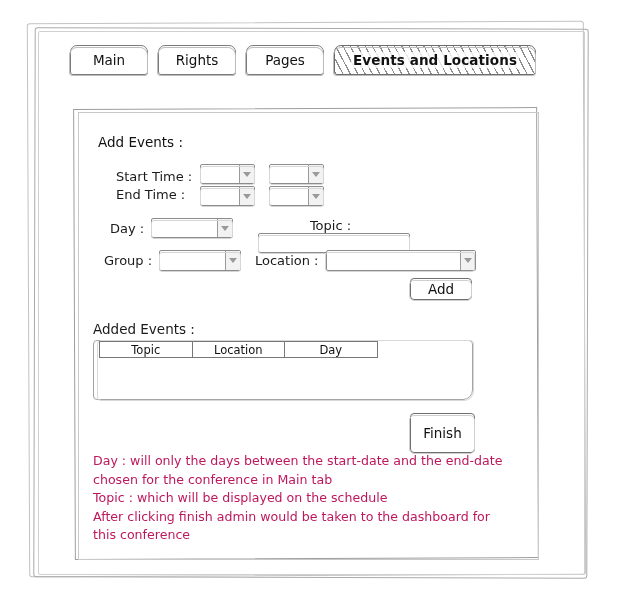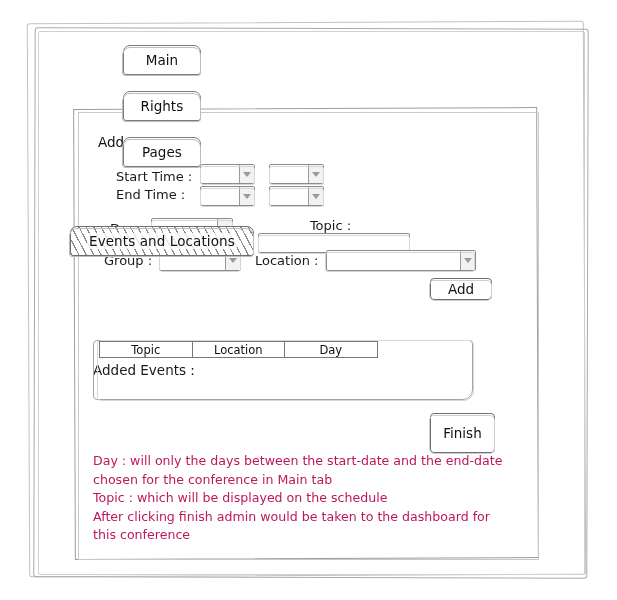--- a/index.html
+++ b/index.html
@@ -40,24 +40,23 @@
     left: 38px; top: 31px; width: 545px; height: 542px;
     border: 1px solid #d0d0d0;
     border-radius: 2px;
   }
 
   
   #tab-bar {
     position: absolute;
     left: 70px; top: 45px;
     display: flex;
-    align-items: center;
-    gap: 16px;
+    align-items: flex-start;
+    gap: 10px;
     z-index: 5;
-    flex-direction: column;
   }
   .tab {
     position: relative;
     height: 30px;
     min-width: 78px;
     padding: 0 16px;
     display: flex;
     align-items: center;
     justify-content: center;
     background: #ffffff;
@@ -71,29 +70,28 @@
   .tab::after {
     
     content: "";
     position: absolute;
     left: -2px; top: 1px; right: -1px; bottom: -2px;
     border: 1px solid #bdbdbd;
     border-radius: 8px 8px 3px 3px;
     pointer-events: none;
   }
   .tab.active {
-    font-weight: normal;
+    font-weight: bold;
     letter-spacing: 0.1px;
     border-color: #6d6d6d;
     background-color: #ffffff;
     background-image: repeating-linear-gradient(
         62deg,
         #8d8d8d 0px, #8d8d8d 1.2px,
         rgba(255,255,255,0) 1.2px, rgba(255,255,255,0) 6.5px);
-    margin-top: 43px;
   }
   .tab.active .tab-label {
     position: relative;
     z-index: 2;
     background: rgba(255,255,255,0.80);
     padding: 0 2px;
     border-radius: 2px;
   }
 
   
@@ -224,39 +222,37 @@
     position: absolute;
     box-sizing: border-box;
     display: flex;
     align-items: center;
     justify-content: center;
     background: #fff;
     border: 1.3px solid #6f6f6f;
     border-radius: 4px;
     font-size: 13.5px;
     color: #111;
-    margin-left: 20px;
   }
   .btn::after {
     content: "";
     position: absolute;
     left: -2px; top: 1px; right: -1px; bottom: -2px;
     border: 1px solid #cfcfcf;
     border-radius: 5px;
     pointer-events: none;
   }
   #add-button    { left: 410px; top: 278px; width: 62px; height: 22px; }
   #finish-button { left: 410px; top: 413px; width: 65px; height: 40px; }
 
   
   #added-events-title {
     position: absolute;
     left: 93px; top: 321px;
     font-size: 13.5px;
-    margin-top: 41px;
   }
   #events-table-wrap {
     position: absolute;
     left: 93px; top: 340px;
     width: 380px; height: 60px;
   }
   #events-table-outline {
     position: absolute;
     left: 0; top: 0; width: 380px; height: 60px;
     border: 1px solid #a5a5a5;

